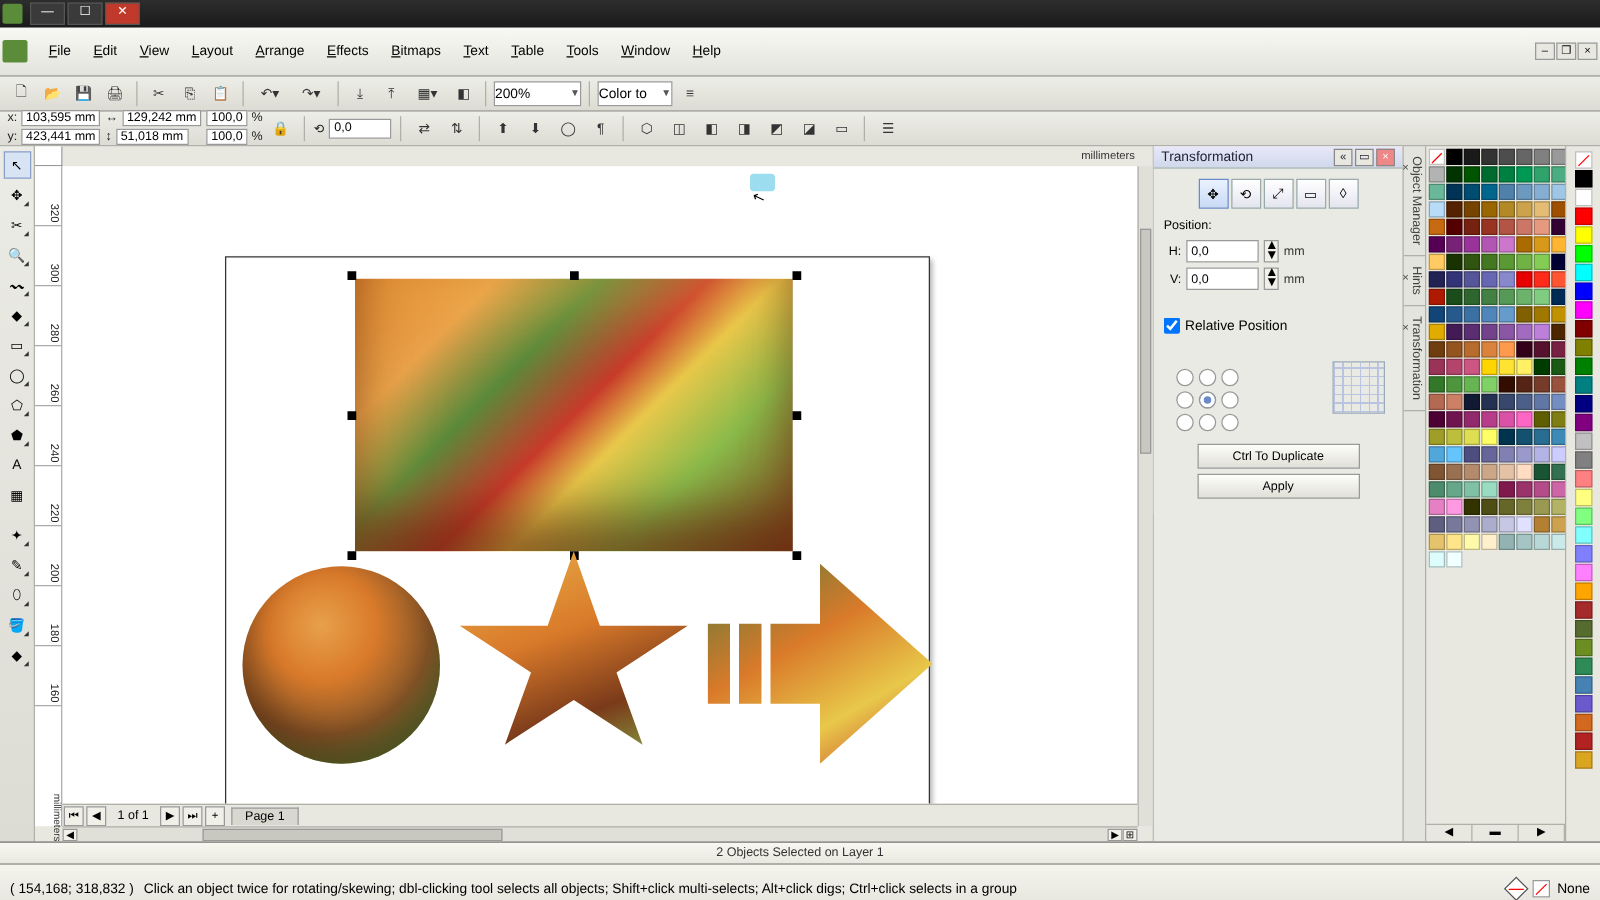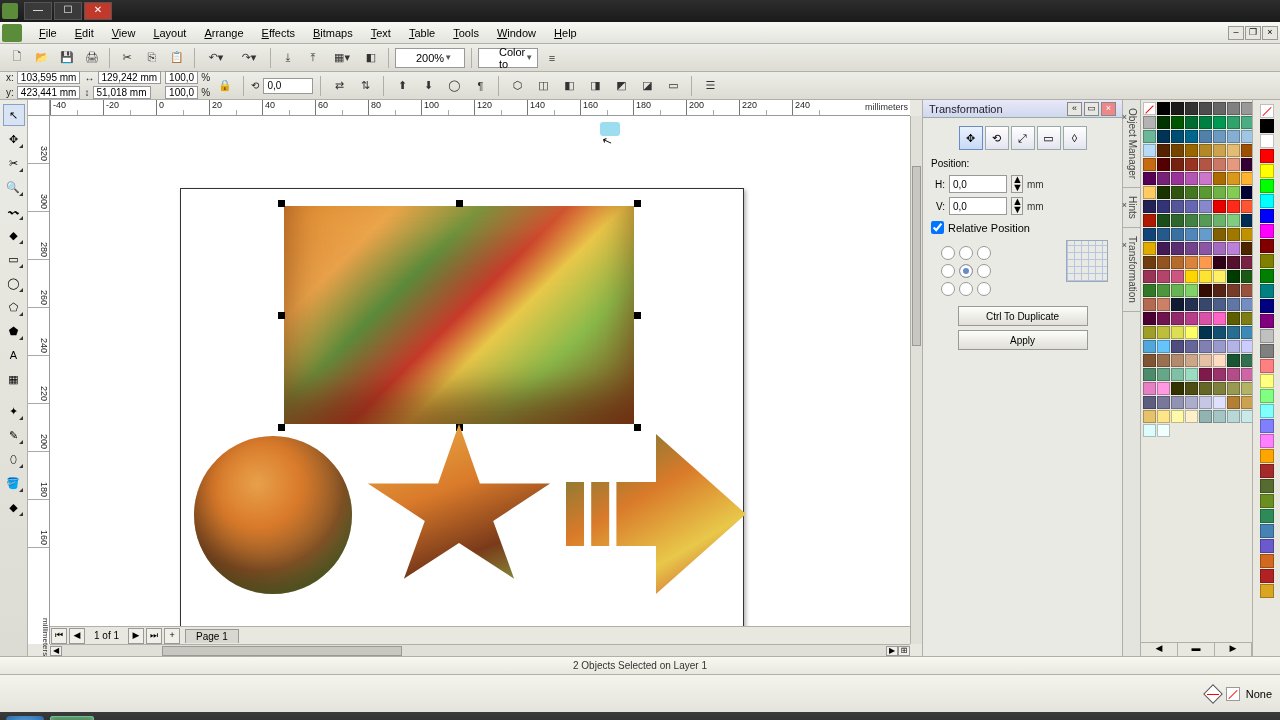--- a/index.html
+++ b/index.html
@@ -3,31 +3,31 @@
 <meta charset="utf-8">
 <style>
 * { margin: 0; padding: 0; box-sizing: border-box; font-family: Tahoma, Arial, sans-serif; font-size: 11px; user-select: none; }
 body { background: #000; width: 1280px; height: 720px; overflow: hidden; }
 .titlebar { height: 22px; background: linear-gradient(#2d2d2d, #1a1a1a); display: flex; align-items: center; padding: 0 2px; color: #fff; }
 .titlebar-icon { width: 16px; height: 16px; background: #5a8c3a; margin-right: 6px; border-radius: 2px; }
 .titlebar-title { flex: 1; font-size: 11px; }
 .titlebar-btns { display: flex; gap: 2px; }
 .titlebar-btn { width: 28px; height: 18px; border: 1px solid #555; background: #3a3a3a; color: #fff; text-align: center; line-height: 14px; font-size: 10px; }
 .titlebar-btn.close { background: #c0392b; }
-.menubar { height: 22px; background: linear-gradient(#f8f8f4, #e4e4de); display: flex; align-items: center; padding: 0 2px; border-bottom: 1px solid #b0b0a8; }
+.menubar { height: 39px; background: linear-gradient(#f8f8f4, #e4e4de); display: flex; align-items: center; padding: 0 2px; border-bottom: 1px solid #b0b0a8; }
 .app-logo { width: 20px; height: 18px; background: #5a8c3a; margin-right: 8px; border-radius: 2px; }
 .menu-item { padding: 2px 8px; margin: 0 1px; }
 .menu-item u { text-decoration: underline; }
 .mdi-btns { margin-left: auto; display: flex; gap: 1px; }
 .mdi-btn { width: 16px; height: 14px; border: 1px solid #999; background: #e8e8e0; text-align: center; line-height: 10px; font-size: 9px; }
 .toolbar { height: 28px; background: linear-gradient(#eeeee8,#dcdcd4); border-bottom: 1px solid #b0b0a8; display: flex; align-items: center; padding: 0 6px; gap: 3px; }
 .tb-btn { width: 22px; height: 22px; border: 1px solid transparent; display: flex; align-items: center; justify-content: center; color: #333; }
 .tb-btn-dd { width: 30px; }
 .tb-sep { width: 1px; height: 20px; background: #b0b0a8; margin: 0 3px; }
-.tb-combo { width: 70px; height: 20px; border: 1px solid #999; background: #fff; display: flex; align-items: center; padding: 0 20px; }
+.tb-combo { width: 70px; height: 20px; border: 1px solid #999; background: #fff; display: flex; align-items: center; padding: 0 0; }
 .tb-combo .dd { margin-left: auto; font-size: 8px; color: #555; }
 .propbar { height: 28px; background: linear-gradient(#eeeee8,#dcdcd4); border-bottom: 1px solid #b0b0a8; display: flex; align-items: center; padding: 0 6px; gap: 4px; }
 .prop-lbl { font-size: 10px; color: #222; }
 .prop-input { width: 66px; height: 16px; border: 1px solid #999; background: #fff; padding: 0 3px; font-size: 10px; line-height: 14px; }
 .prop-col { display: flex; flex-direction: column; gap: 1px; }
 .main { display: flex; height: 556px; background: #e8e8e0; }
 .toolbox { width: 28px; background: linear-gradient(#ececE6,#dcdcd4); border-right: 1px solid #b0b0a8; display: flex; flex-direction: column; align-items: center; padding-top: 4px; gap: 2px; }
 .tbx-tool { width: 22px; height: 22px; border: 1px solid transparent; display:flex; align-items:center; justify-content:center; position: relative; }
 .tbx-tool.active { border: 1px solid #8aa0c8; background: #d8e4f4; }
 .tbx-tool .fly { position:absolute; bottom:1px; right:1px; width:0;height:0;border-left:4px solid transparent; border-bottom:4px solid #333; }
@@ -68,21 +68,21 @@
 .trans-tabs { display:flex; gap:2px; margin-bottom:8px; justify-content:center;}
 .trans-tab { width:24px; height:24px; border:1px solid #9aa; background:linear-gradient(#fff,#e4e4f0); display:flex; align-items:center; justify-content:center;}
 .trans-tab.active{ border:1px solid #6a8ac8; background:linear-gradient(#eaf2ff,#c8daf4);}
 .pos-row { display:flex; align-items:center; gap:4px; margin:4px 0;}
 .pos-row label{ width:14px; text-align:right; font-size:10px;}
 .pos-input { width:58px; height:18px; border:1px solid #999; background:#fff; padding:0 3px; font-size:10px;}
 .pos-spin { width:12px; height:18px; border:1px solid #999; background:#f0f0e8; font-size:7px; display:flex; flex-direction:column;}
 .pos-spin div{flex:1; text-align:center; line-height:7px;}
 .pos-unit { font-size:10px; color:#333;}
 .banner { margin:8px auto; width:130px; height:40px; background:linear-gradient(90deg,#ec8ab8,#f4b8d8); color:#fff; font-size:10px; display:flex; flex-direction:column; align-items:center; justify-content:center; clip-path:polygon(0 20%, 10% 0, 100% 0, 90% 100%, 0 100%);}
-.chk-row { display:flex; align-items:center; gap:4px; margin:6px 0; font-size:10px;}
+.chk-row { display:flex; align-items:center; gap:4px; margin:22px 0; font-size:10px;}
 .anchor-grid { display:grid; grid-template-columns:repeat(3,14px); grid-template-rows:repeat(3,14px); gap:4px; margin:6px 0 6px 10px; float:left;}
 .anchor-cell { width:14px;height:14px; border:1px solid #999; background:#fff; border-radius:50%;}
 .anchor-cell.sel{ background:#6a8ac8; box-shadow:inset 0 0 0 3px #fff;}
 .anchor-preview { width:42px; height:42px; background:repeating-linear-gradient(0deg,#b8c4e0,#b8c4e0 1px,transparent 1px,transparent 7px), repeating-linear-gradient(90deg,#b8c4e0,#b8c4e0 1px,transparent 1px,transparent 7px); border:1px solid #9ab; float:right; margin-right:6px;}
 .docker-btn { width:130px; height:20px; border:1px solid #999; background:linear-gradient(#fdfdfa,#e0e0d8); margin:4px auto; display:block; font-size:10px;}
 .side-tabs { width:18px; background:#e4e4de; border-left:1px solid #b0b0a8; display:flex; flex-direction:column;}
 .side-tab { writing-mode:vertical-rl; padding:8px 2px; font-size:10px; border-bottom:1px solid #b0b0a8; color:#444;}
 .side-tab .x{ writing-mode:horizontal-tb; font-size:9px; margin-top:4px;}
 .palette { width:112px; background:#e8e8e0; display:flex; flex-direction:column; border-left:1px solid #b0b0a8;}
 .palette-grid { flex:1; display:grid; grid-template-columns:repeat(8,13px); grid-auto-rows:13px; gap:1px; padding:2px; overflow:hidden; align-content:start;}
@@ -211,37 +211,20 @@
     <div style="height:6px"></div>
     <div class="tbx-tool">✦<div class="fly"></div></div>
     <div class="tbx-tool">✎<div class="fly"></div></div>
     <div class="tbx-tool">⬯<div class="fly"></div></div>
     <div class="tbx-tool">🪣<div class="fly"></div></div>
     <div class="tbx-tool">◆<div class="fly"></div></div>
   </div>
 
   <div class="canvas-area">
     <div class="ruler-corner"></div>
-    <div class="ruler-h" id="rulerh">
-        <div class="tick">-40</div>
-        <div class="tick">-20</div>
-        <div class="tick">0</div>
-        <div class="tick">20</div>
-        <div class="tick">40</div>
-        <div class="tick">60</div>
-        <div class="tick">80</div>
-        <div class="tick">100</div>
-        <div class="tick">120</div>
-        <div class="tick">140</div>
-        <div class="tick">160</div>
-        <div class="tick">180</div>
-        <div class="tick">200</div>
-        <div class="tick">220</div>
-        <div class="tick">240</div>
-      </div>
     <div class="ruler-h-unit">millimeters</div>
     <div class="ruler-v" id="rulerv">
         <div class="tick">320</div>
         <div class="tick">300</div>
         <div class="tick">280</div>
         <div class="tick">260</div>
         <div class="tick">240</div>
         <div class="tick">220</div>
         <div class="tick">200</div>
         <div class="tick">180</div>
@@ -586,20 +569,24 @@
       <div class="sw2" style="background: rgb(210, 105, 30);"></div>
       <div class="sw2" style="background: rgb(178, 34, 34);"></div>
       <div class="sw2" style="background: rgb(218, 165, 32);"></div>
     </div>
 </div>
 
 <div class="selbar">2 Objects Selected on Layer 1</div>
 
 <div class="colbar">
   <div class="row">
+    <div class="colbar-left">
+      <span>( 154,168; 318,832 )</span>
+      <span>Click an object twice for rotating/skewing; dbl-clicking tool selects all objects; Shift+click multi-selects; Alt+click digs; Ctrl+click selects in a group</span>
+    </div>
     <div class="fillsw"></div>
     <div class="col-ico sw nocolor"></div>
     <span>None</span>
   </div>
 </div>
 
 <div class="taskbar">
   <div class="tb-start"></div>
   <div class="tb-app"></div>
 </div>

